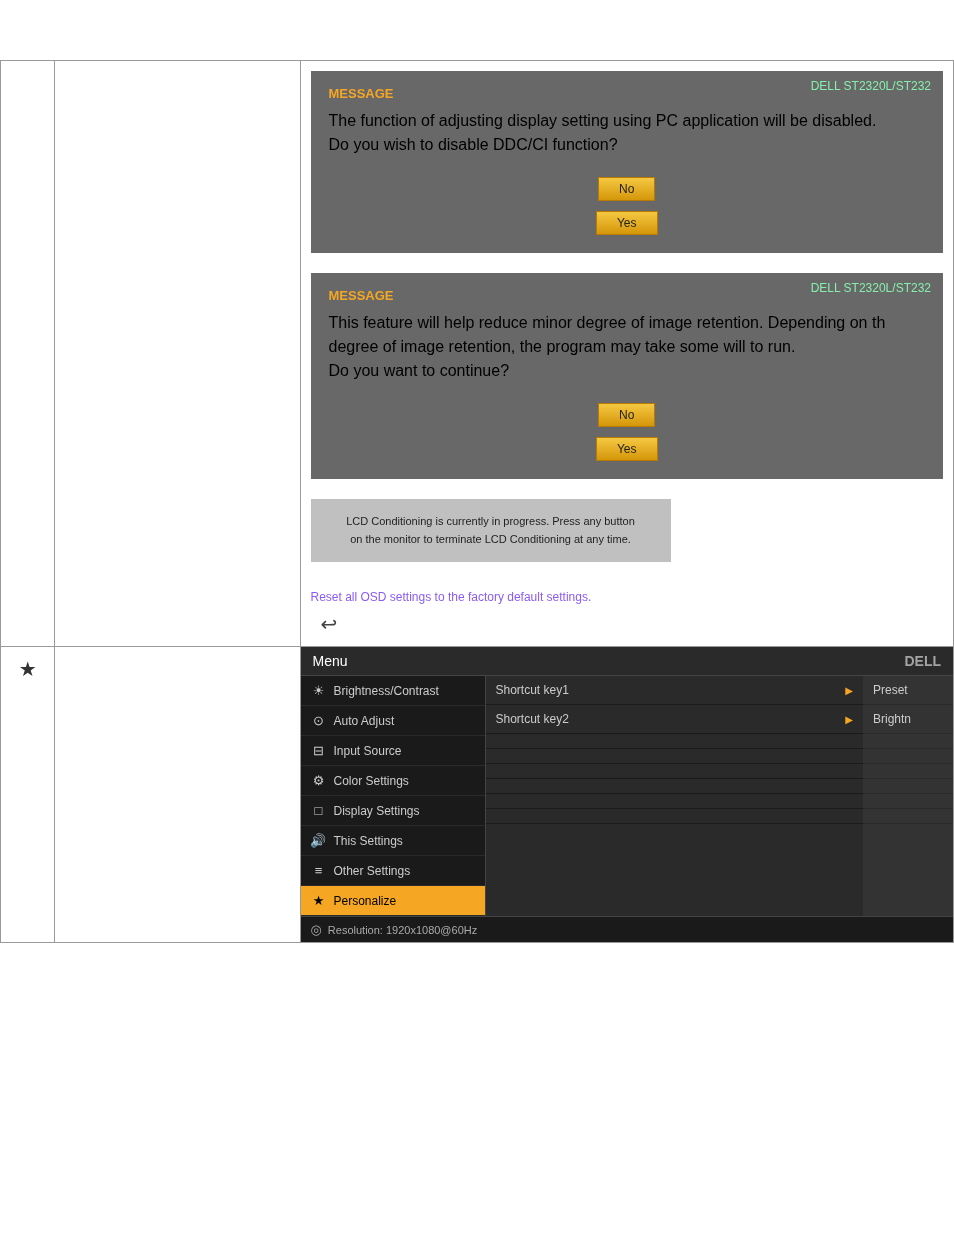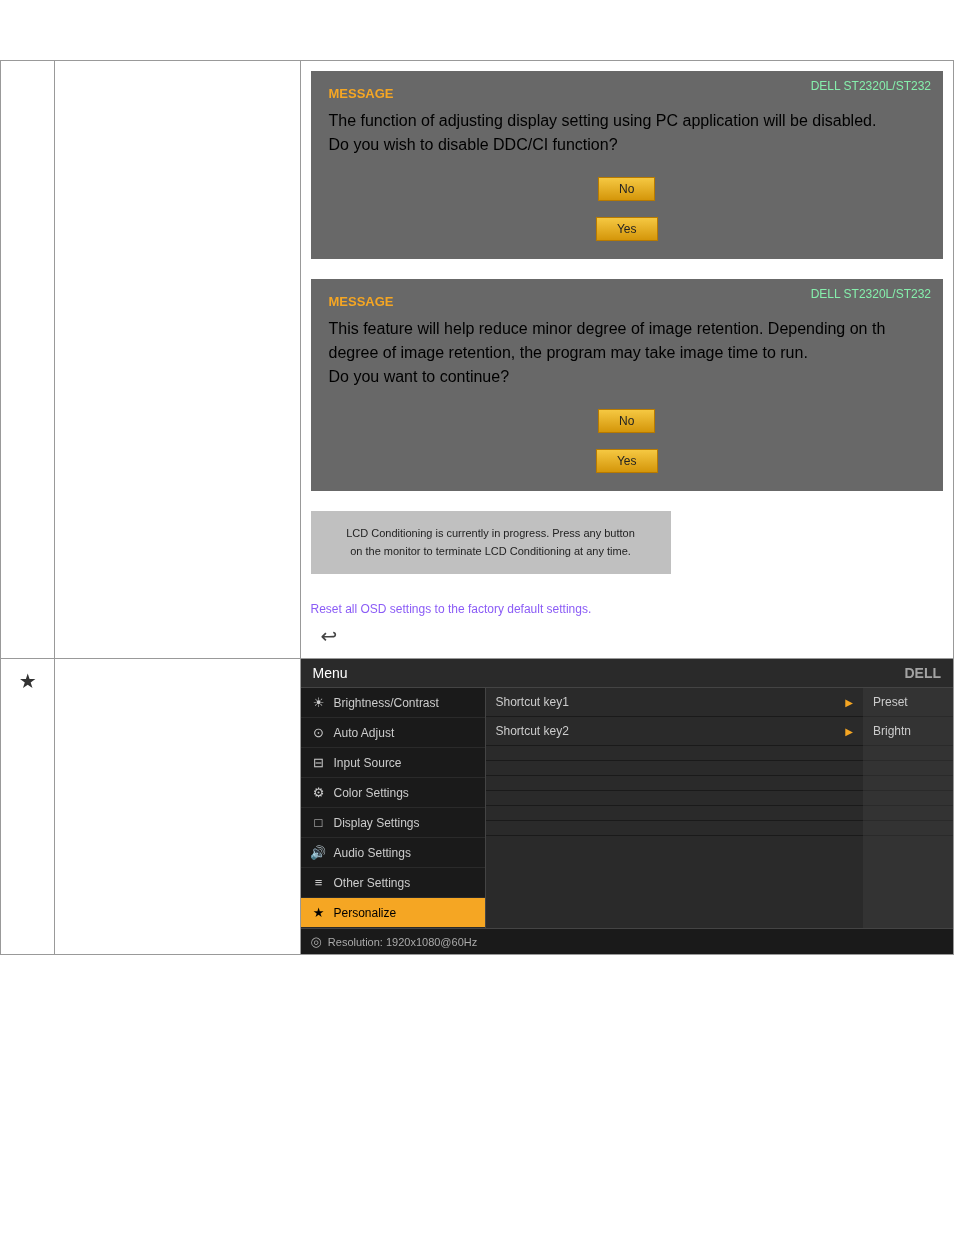--- a/index.html
+++ b/index.html
@@ -65,21 +65,21 @@
       color: #000000;
       font-size: 16px;
       line-height: 1.5;
       margin-bottom: 20px;
     }
 
     .dialog-buttons {
       display: flex;
       flex-direction: column;
       align-items: center;
-      gap: 16px;
+      gap: 10px;
     }
 
     .dialog-btn {
       background: linear-gradient(180deg, #f5c842 0%, #d4960a 100%);
       border: 1px solid #b87a00;
       color: #222;
       font-size: 12px;
       padding: 4px 20px;
       cursor: pointer;
       min-width: 55px;
@@ -245,21 +245,21 @@
           <button class="dialog-btn">Yes</button>
         </div>
       </div>
 
       
       <div class="dialog-box">
         <span class="dialog-brand">DELL  ST2320L/ST232</span>
         <div class="dialog-title">MESSAGE</div>
         <div class="dialog-body">
           <span>This feature will help reduce minor degree of image retention. Depending on th</span><br>
-          <span>degree of image retention, the program may take image time to run.</span><br>
+          <span>degree of image retention, the program may take some will to run.</span><br>
           <span>Do you want to continue?</span>
         </div>
         <div class="dialog-buttons">
           <button class="dialog-btn">No</button>
           <button class="dialog-btn">Yes</button>
         </div>
       </div>
 
       
       <div class="lcd-box">
@@ -307,21 +307,21 @@
             <div class="menu-item">
               <span class="menu-item-icon">⚙</span>
               <span>Color Settings</span>
             </div>
             <div class="menu-item">
               <span class="menu-item-icon">□</span>
               <span>Display Settings</span>
             </div>
             <div class="menu-item">
               <span class="menu-item-icon">🔊</span>
-              <span>Audio Settings</span>
+              <span>This Settings</span>
             </div>
             <div class="menu-item">
               <span class="menu-item-icon">≡</span>
               <span>Other Settings</span>
             </div>
             <div class="menu-item active">
               <span class="menu-item-icon">★</span>
               <span>Personalize</span>
             </div>
 

